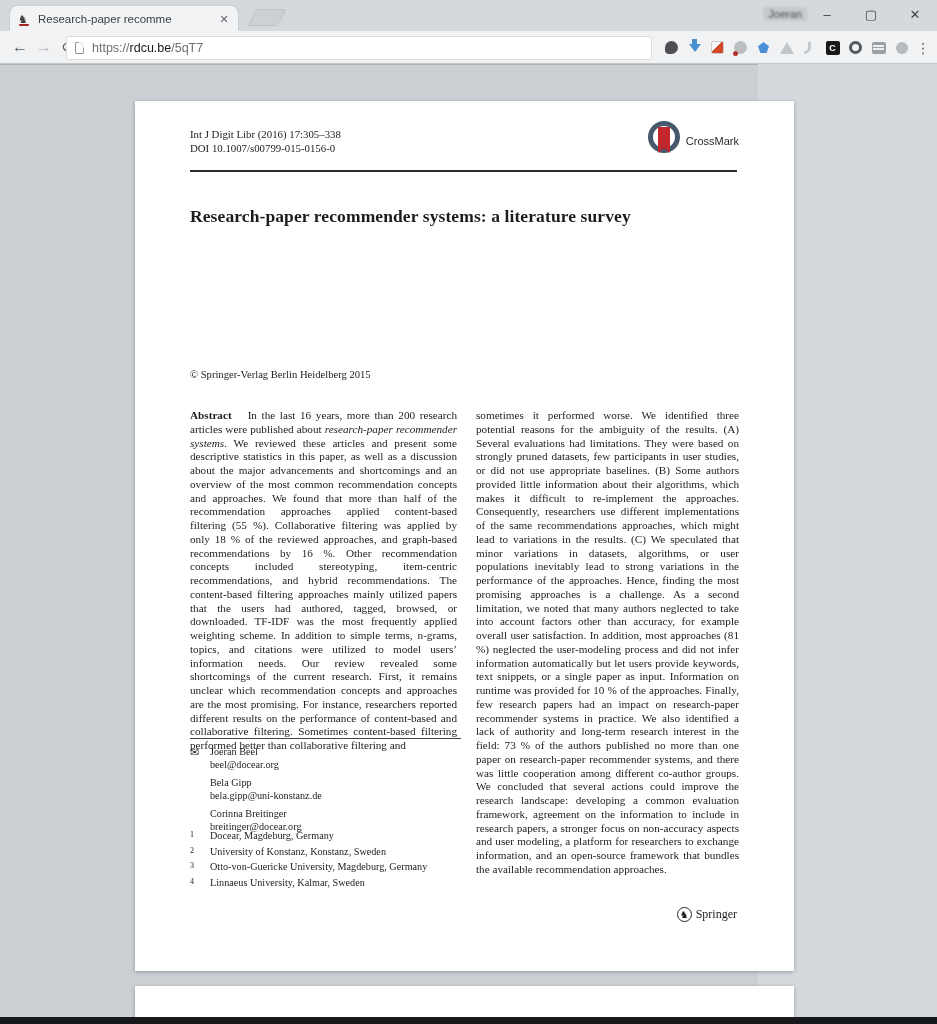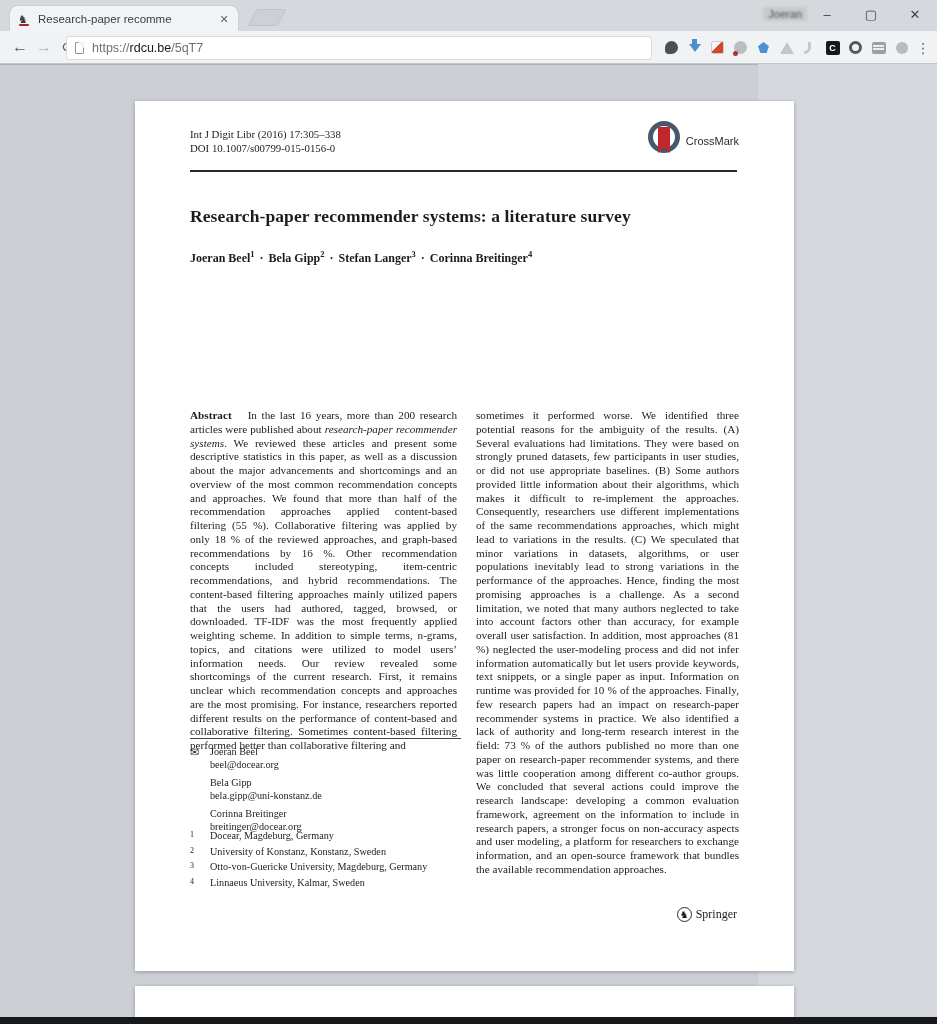--- a/index.html
+++ b/index.html
@@ -171,25 +171,23 @@
           <circle cx="17" cy="16" r="13.5" fill="none" stroke="#45586c" stroke-width="5"></circle>
           <path d="M11 6 h12 v26 l-6 -5 l-6 5 z" fill="#c1272d"></path>
         </svg>
         <span class="cm-label">CrossMark</span>
       </div>
 
       <div class="hdr-rule"></div>
 
       <div class="p-title">Research-paper recommender systems: a literature survey</div>
 
-      <div class="authors">
-        <span><span>Joeran Beel</span><sup>1</sup></span><span class="dotsep">·</span><span><span>Bela Gipp</span><sup>2</sup></span><span class="dotsep">·</span><span><span>Stefan Langer</span><sup>3</sup></span><span class="dotsep">·</span><span><span>Corinna Breitinger</span><sup>4</sup></span>
-      </div>
 
       <div class="recv">
+        <div>© Springer-Verlag Berlin Heidelberg 2015</div>
       </div>
 
       <div class="col col-l"><span class="abs-label">Abstract</span><span>In the last 16 years, more than 200 research articles were published about </span><i>research-paper recommender systems</i><span>. We reviewed these articles and present some descriptive statistics in this paper, as well as a discussion about the major advancements and shortcomings and an overview of the most common recommendation concepts and approaches. We found that more than half of the recommendation approaches applied content-based filtering (55 %). Collaborative filtering was applied by only 18 % of the reviewed approaches, and graph-based recommendations by 16 %. Other recommendation concepts included stereotyping, item-centric recommendations, and hybrid recommendations. The content-based filtering approaches mainly utilized papers that the users had authored, tagged, browsed, or downloaded. TF-IDF was the most frequently applied weighting scheme. In addition to simple terms, n-grams, topics, and citations were utilized to model users’ information needs. Our review revealed some shortcomings of the current research. First, it remains unclear which recommendation concepts and approaches are the most promising. For instance, researchers reported different results on the performance of content-based and collaborative filtering. Sometimes content-based filtering performed better than collaborative filtering and</span></div>
 
       <div class="col col-r"><span>sometimes it performed worse. We identified three potential reasons for the ambiguity of the results. (A) Several evaluations had limitations. They were based on strongly pruned datasets, few participants in user studies, or did not use appropriate baselines. (B) Some authors provided little information about their algorithms, which makes it difficult to re-implement the approaches. Consequently, researchers use different implementations of the same recommendations approaches, which might lead to variations in the results. (C) We speculated that minor variations in datasets, algorithms, or user populations inevitably lead to strong variations in the performance of the approaches. Hence, finding the most promising approaches is a challenge. As a second limitation, we noted that many authors neglected to take into account factors other than accuracy, for example overall user satisfaction. In addition, most approaches (81 %) neglected the user-modeling process and did not infer information automatically but let users provide keywords, text snippets, or a single paper as input. Information on runtime was provided for 10 % of the approaches. Finally, few research papers had an impact on research-paper recommender systems in practice. We also identified a lack of authority and long-term research interest in the field: 73 % of the authors published no more than one paper on research-paper recommender systems, and there was little cooperation among different co-author groups. We concluded that several actions could improve the research landscape: developing a common evaluation framework, agreement on the information to include in research papers, a stronger focus on non-accuracy aspects and user modeling, a platform for researchers to exchange information, and an open-source framework that bundles the available recommendation approaches.</span></div>
 
       <div class="fn-rule"></div>
 
       <div class="corr">
         <div class="corr-entry">

